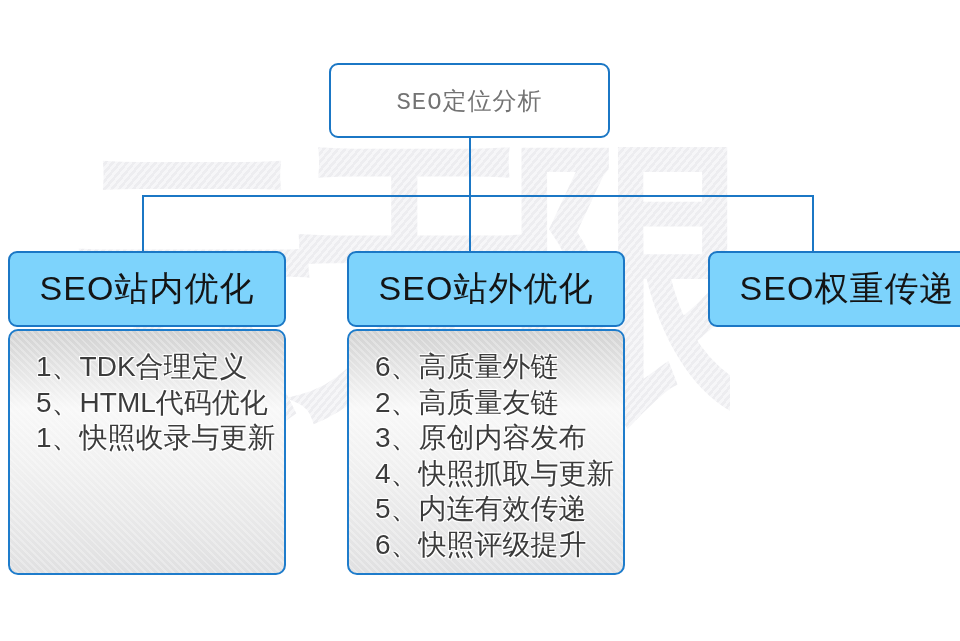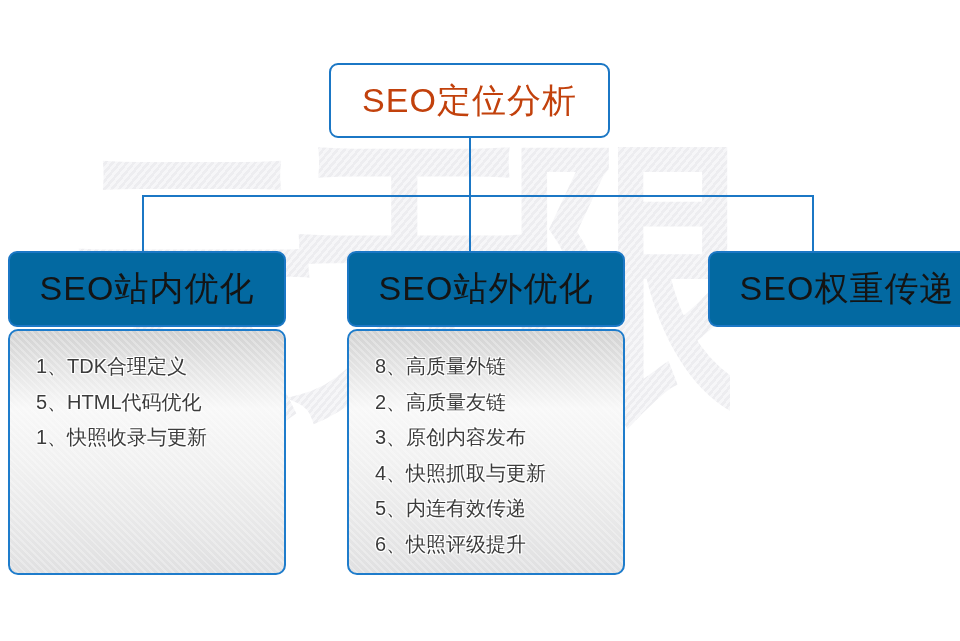--- a/index.html
+++ b/index.html
@@ -21,44 +21,44 @@
   
   .line{position:absolute;background:#1b77c5;z-index:1;}
   .line.h{height:2px;}
   .line.v{width:2px;}
   
   .node-root{
     position:absolute;left:329px;top:63px;width:281px;height:75px;z-index:2;
     background:#fff;border:2px solid #1b77c5;border-radius:9px;
     box-sizing:border-box;display:flex;align-items:center;justify-content:center;
   }
-  .node-root .title{font-size:34px;color:#c2410c;letter-spacing:1px;}
+  .node-root .title{font-size:24px;color:#737373;letter-spacing:1px;font-family:Liberation Mono, monospace;}
   
   .column{position:absolute;top:251px;width:278px;z-index:2;}
   .col-left{left:8px;}
   .col-mid{left:347px;}
   .col-right{left:708px;}
   .col-header{
-    height:76px;background:#0369a1;border:2px solid #1b77c5;border-radius:9px;
+    height:76px;background:#7dd3fc;border:2px solid #1b77c5;border-radius:9px;
     box-sizing:border-box;display:flex;align-items:center;justify-content:center;
   }
   .col-header .title{font-size:34px;color:#141414;letter-spacing:1px;}
   .col-panel{
     margin-top:2px;height:246px;border:2px solid #1e7ccb;border-radius:10px;
     box-sizing:border-box;
     background:
       repeating-linear-gradient(45deg,rgba(255,255,255,.28) 0 2px,rgba(0,0,0,0) 2px 5px),
       linear-gradient(180deg,#d2d2d2 0%,#f8f8f8 32%,#f0f0f0 58%,#e0e0e1 100%);
     overflow:hidden;
   }
   .col-panel ul{
     list-style:none;margin:0;padding:18px 8px 0 26px;
   }
   .col-panel li{
-    font-size:20px;line-height:35.5px;color:#3c3c3c;white-space:nowrap;
+    font-size:28px;line-height:35.5px;color:#3c3c3c;white-space:nowrap;
     text-shadow:1px 1px 0 #fff,-1px -1px 0 #fff,1px -1px 0 #fff,-1px 1px 0 #fff,0 0 3px #fff;
   }
 </style>
 </head>
 <body>
 
 <div class="stage">
 
   <div class="watermark">云无限</div>
 
@@ -84,21 +84,21 @@
       </ul>
     </div>
   </div>
 
   <div class="column col-mid">
     <div class="col-header">
       <span class="title">SEO站外优化</span>
     </div>
     <div class="col-panel">
       <ul>
-        <li>8、高质量外链</li>
+        <li>6、高质量外链</li>
         <li>2、高质量友链</li>
         <li>3、原创内容发布</li>
         <li>4、快照抓取与更新</li>
         <li>5、内连有效传递</li>
         <li>6、快照评级提升</li>
       </ul>
     </div>
   </div>
 
   <div class="column col-right">

